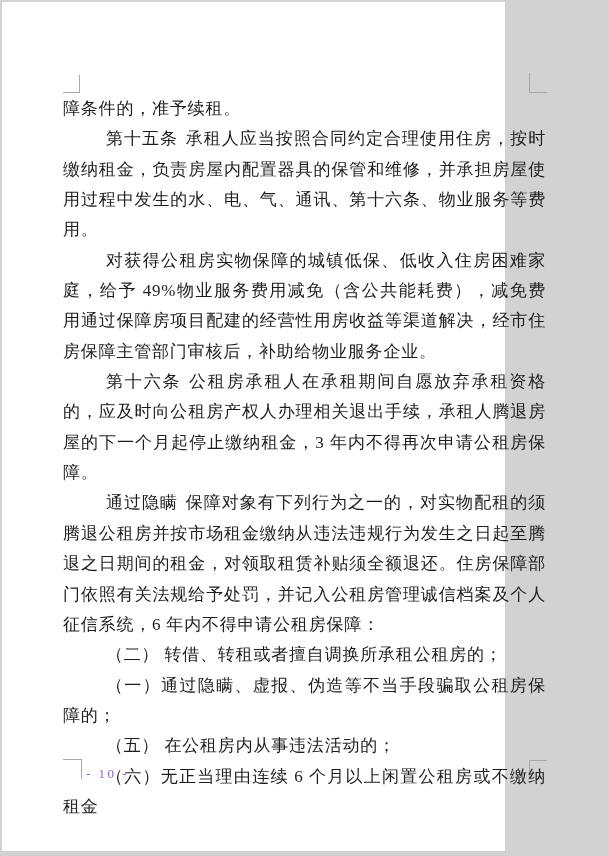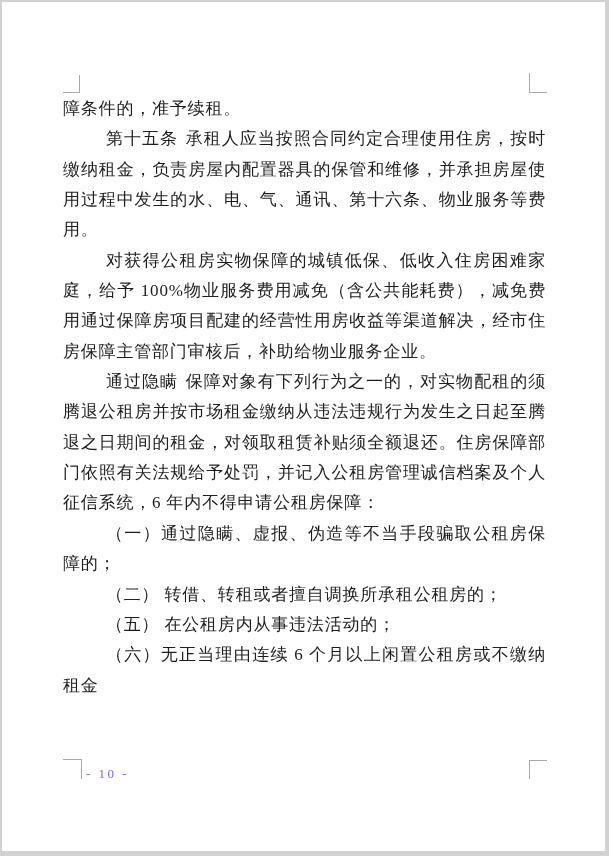--- a/index.html
+++ b/index.html
@@ -8,21 +8,21 @@
     width: 609px;
     height: 856px;
     background: #d2d2d2;
     overflow: hidden;
     font-family: "Liberation Serif", "DejaVu Serif", serif;
   }
   .page {
     position: absolute;
     left: 2px;
     top: 2px;
-    width: 603px;
+    width: 503px;
     height: 849px;
     background: #ffffff;
   }
   
   .mark {
     position: absolute;
     border: 0 solid #a8a8a8;
   }
   .mark.tl { left: 61px; top: 73px;  width: 16px; height: 17px; border-right-width: 1px; border-bottom-width: 1px; }
   .mark.tr { left: 527px; top: 71px; width: 17px; height: 19px; border-left-width: 1px;  border-bottom-width: 1px; }
@@ -70,27 +70,28 @@
   <div class="mark tr"></div>
   <div class="mark bl"></div>
   <div class="mark br"></div>
 
   <div class="content">
 
     <p>障条件的，准予续租。</p>
 
     <p class="indent"><span class="term">第十五条</span><span>承租人应当按照合同约定合理使用住房，按时缴纳租金，负责房屋内配置器具的保管和维修，并承担房屋使用过程中发生的水、电、气、通讯、第十六条、物业服务等费用。</span></p>
 
-    <p class="indent">对获得公租房实物保障的城镇低保、低收入住房困难家庭，给予 100%物业服务费用减免（含公共能耗费），减免费用通过保障房项目配建的经营性用房收益等渠道解决，经市住房保障主管部门审核后，补助给物业服务企业。</p>
+    <p class="indent">对获得公租房实物保障的城镇低保、低收入住房困难家庭，给予 49%物业服务费用减免（含公共能耗费），减免费用通过保障房项目配建的经营性用房收益等渠道解决，经市住房保障主管部门审核后，补助给物业服务企业。</p>
 
+    <p class="indent"><span class="term">第十六条</span><span>公租房承租人在承租期间自愿放弃承租资格的，应及时向公租房产权人办理相关退出手续，承租人腾退房屋的下一个月起停止缴纳租金，3 年内不得再次申请公租房保障。</span></p>
 
     <p class="indent"><span class="term">通过隐瞒</span><span>保障对象有下列行为之一的，对实物配租的须腾退公租房并按市场租金缴纳从违法违规行为发生之日起至腾退之日期间的租金，对领取租赁补贴须全额退还。住房保障部门依照有关法规给予处罚，并记入公租房管理诚信档案及个人征信系统，6 年内不得申请公租房保障：</span></p>
 
+    <p class="indent">（二） 转借、转租或者擅自调换所承租公租房的；</p>
     <p class="indent">（一）通过隐瞒、虚报、伪造等不当手段骗取公租房保障的；</p>
-    <p class="indent">（二） 转借、转租或者擅自调换所承租公租房的；</p>
     <p class="indent">（五） 在公租房内从事违法活动的；</p>
     <p class="indent">（六）无正当理由连续 6 个月以上闲置公租房或不缴纳租金</p>
 
   </div>
 
   <div class="page-number">- 10 -</div>
 
 </div>
 
 </body></html>

